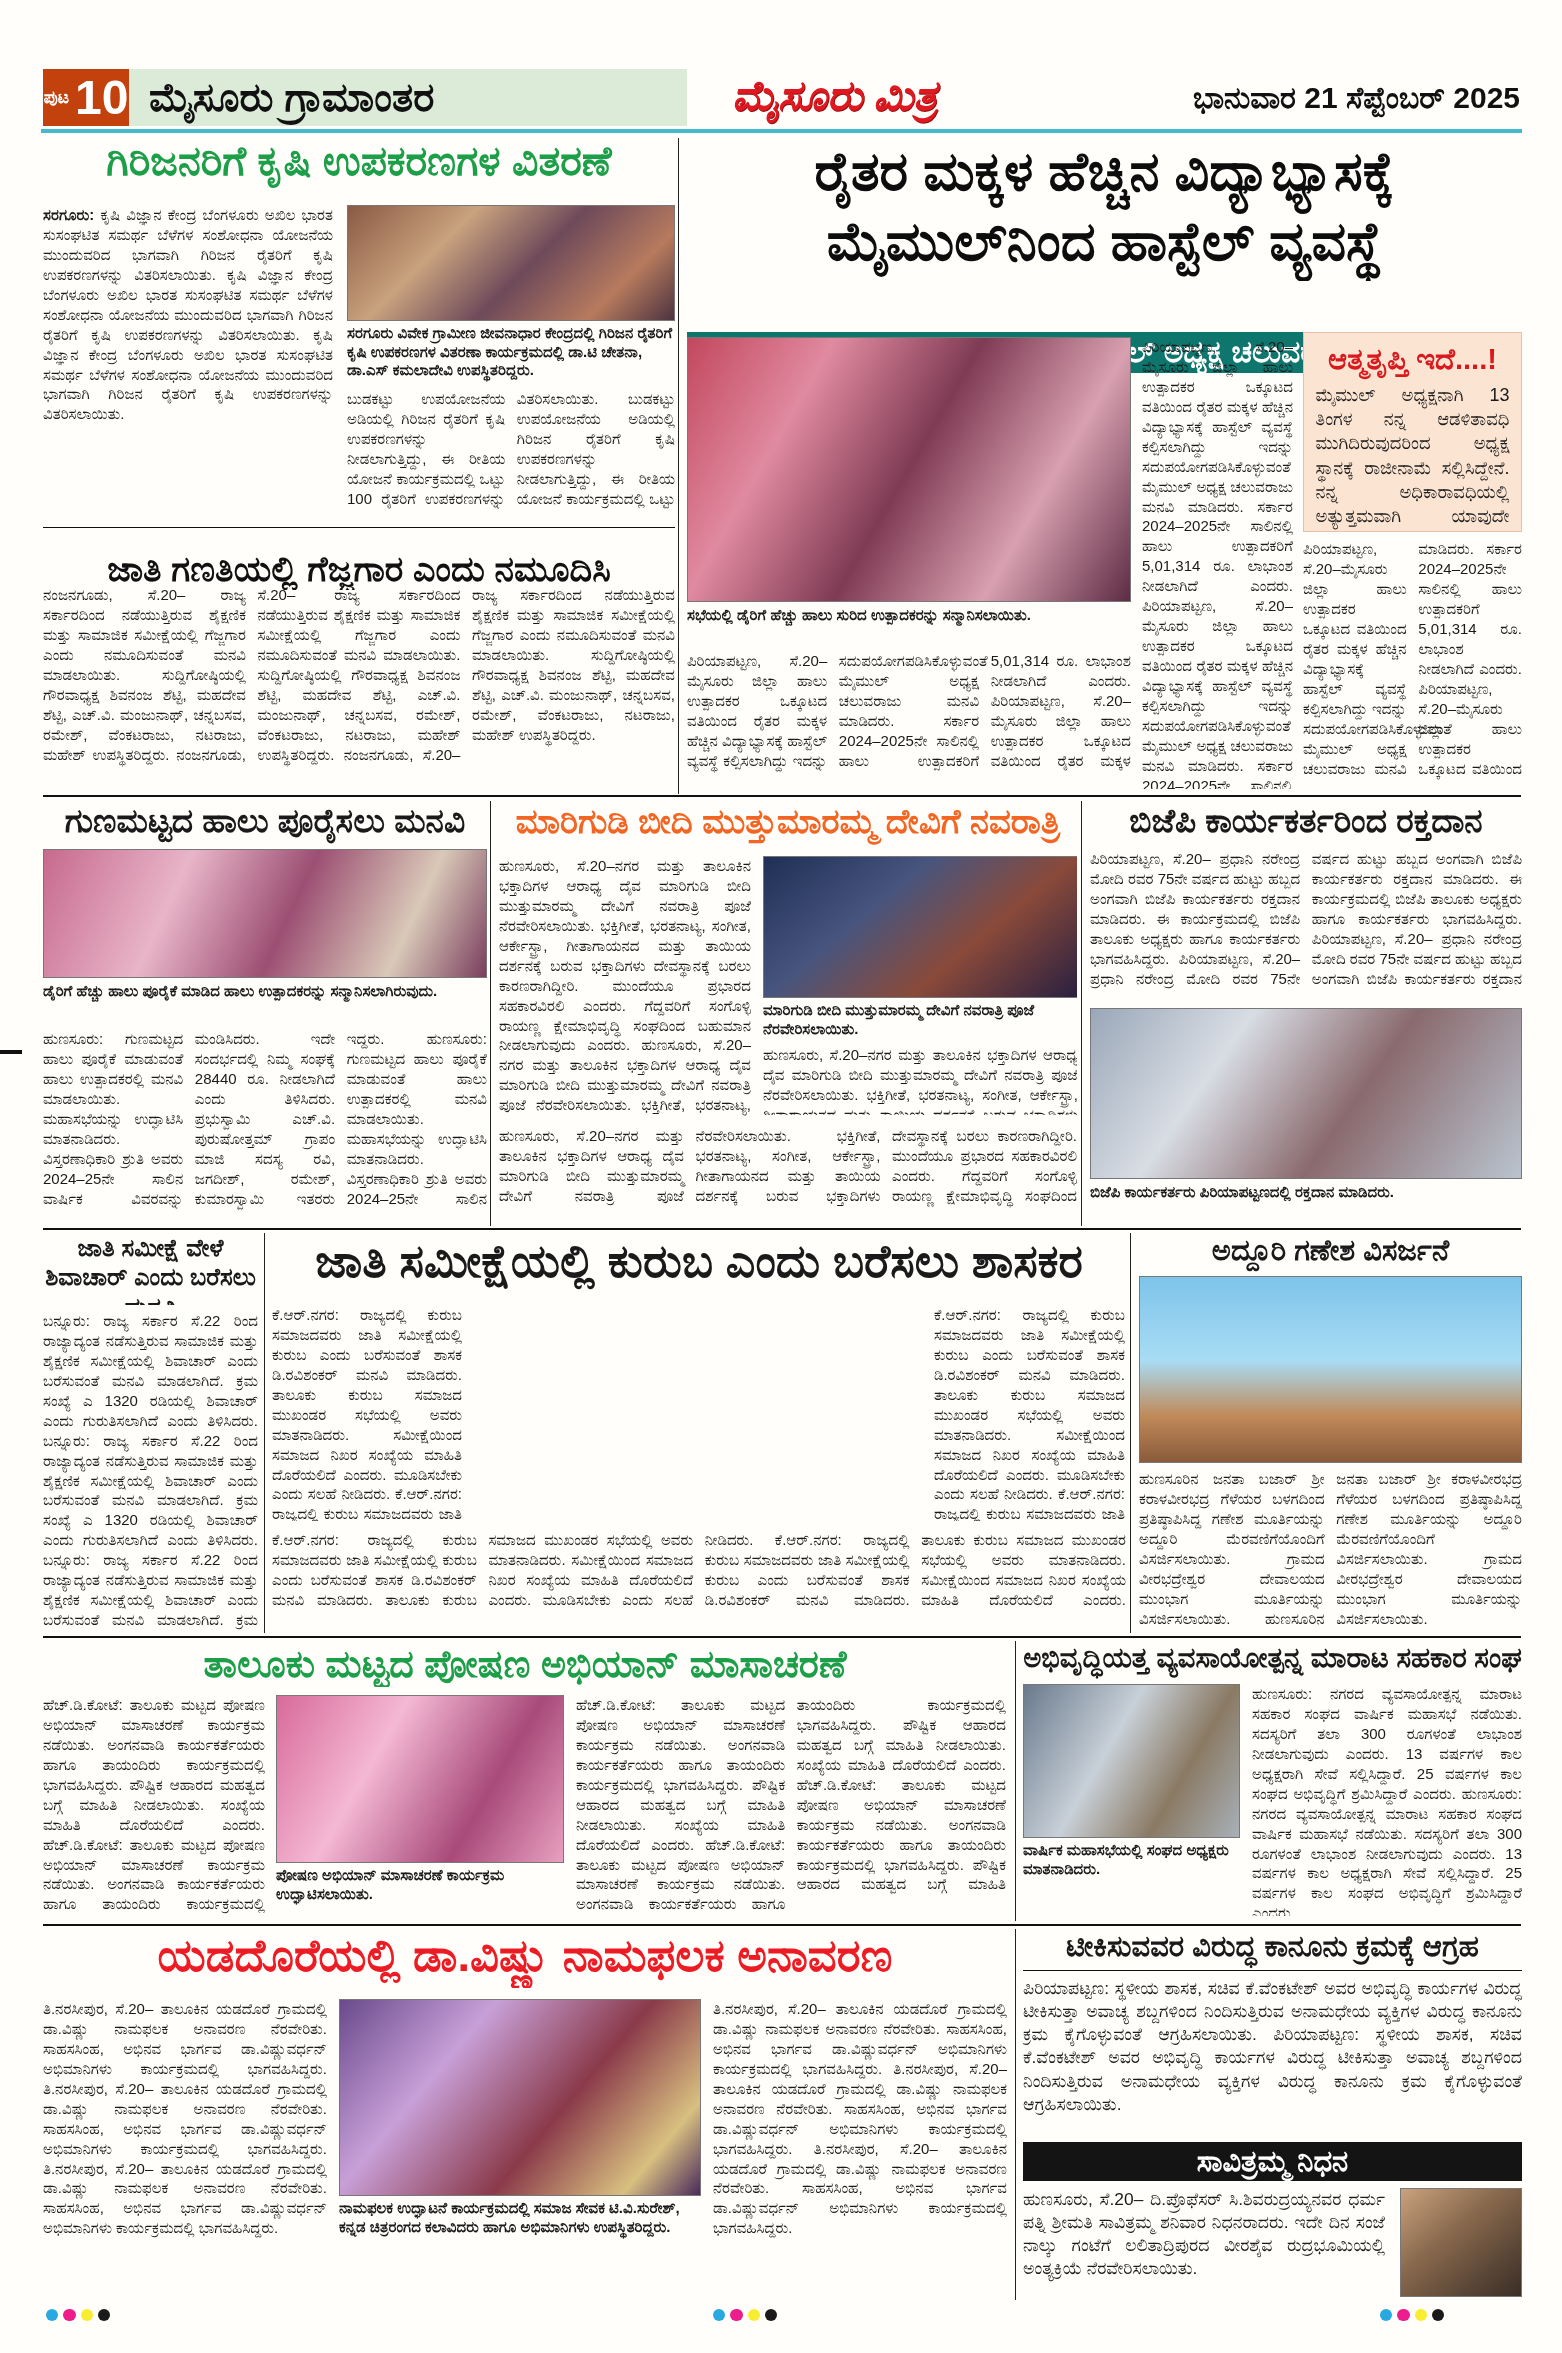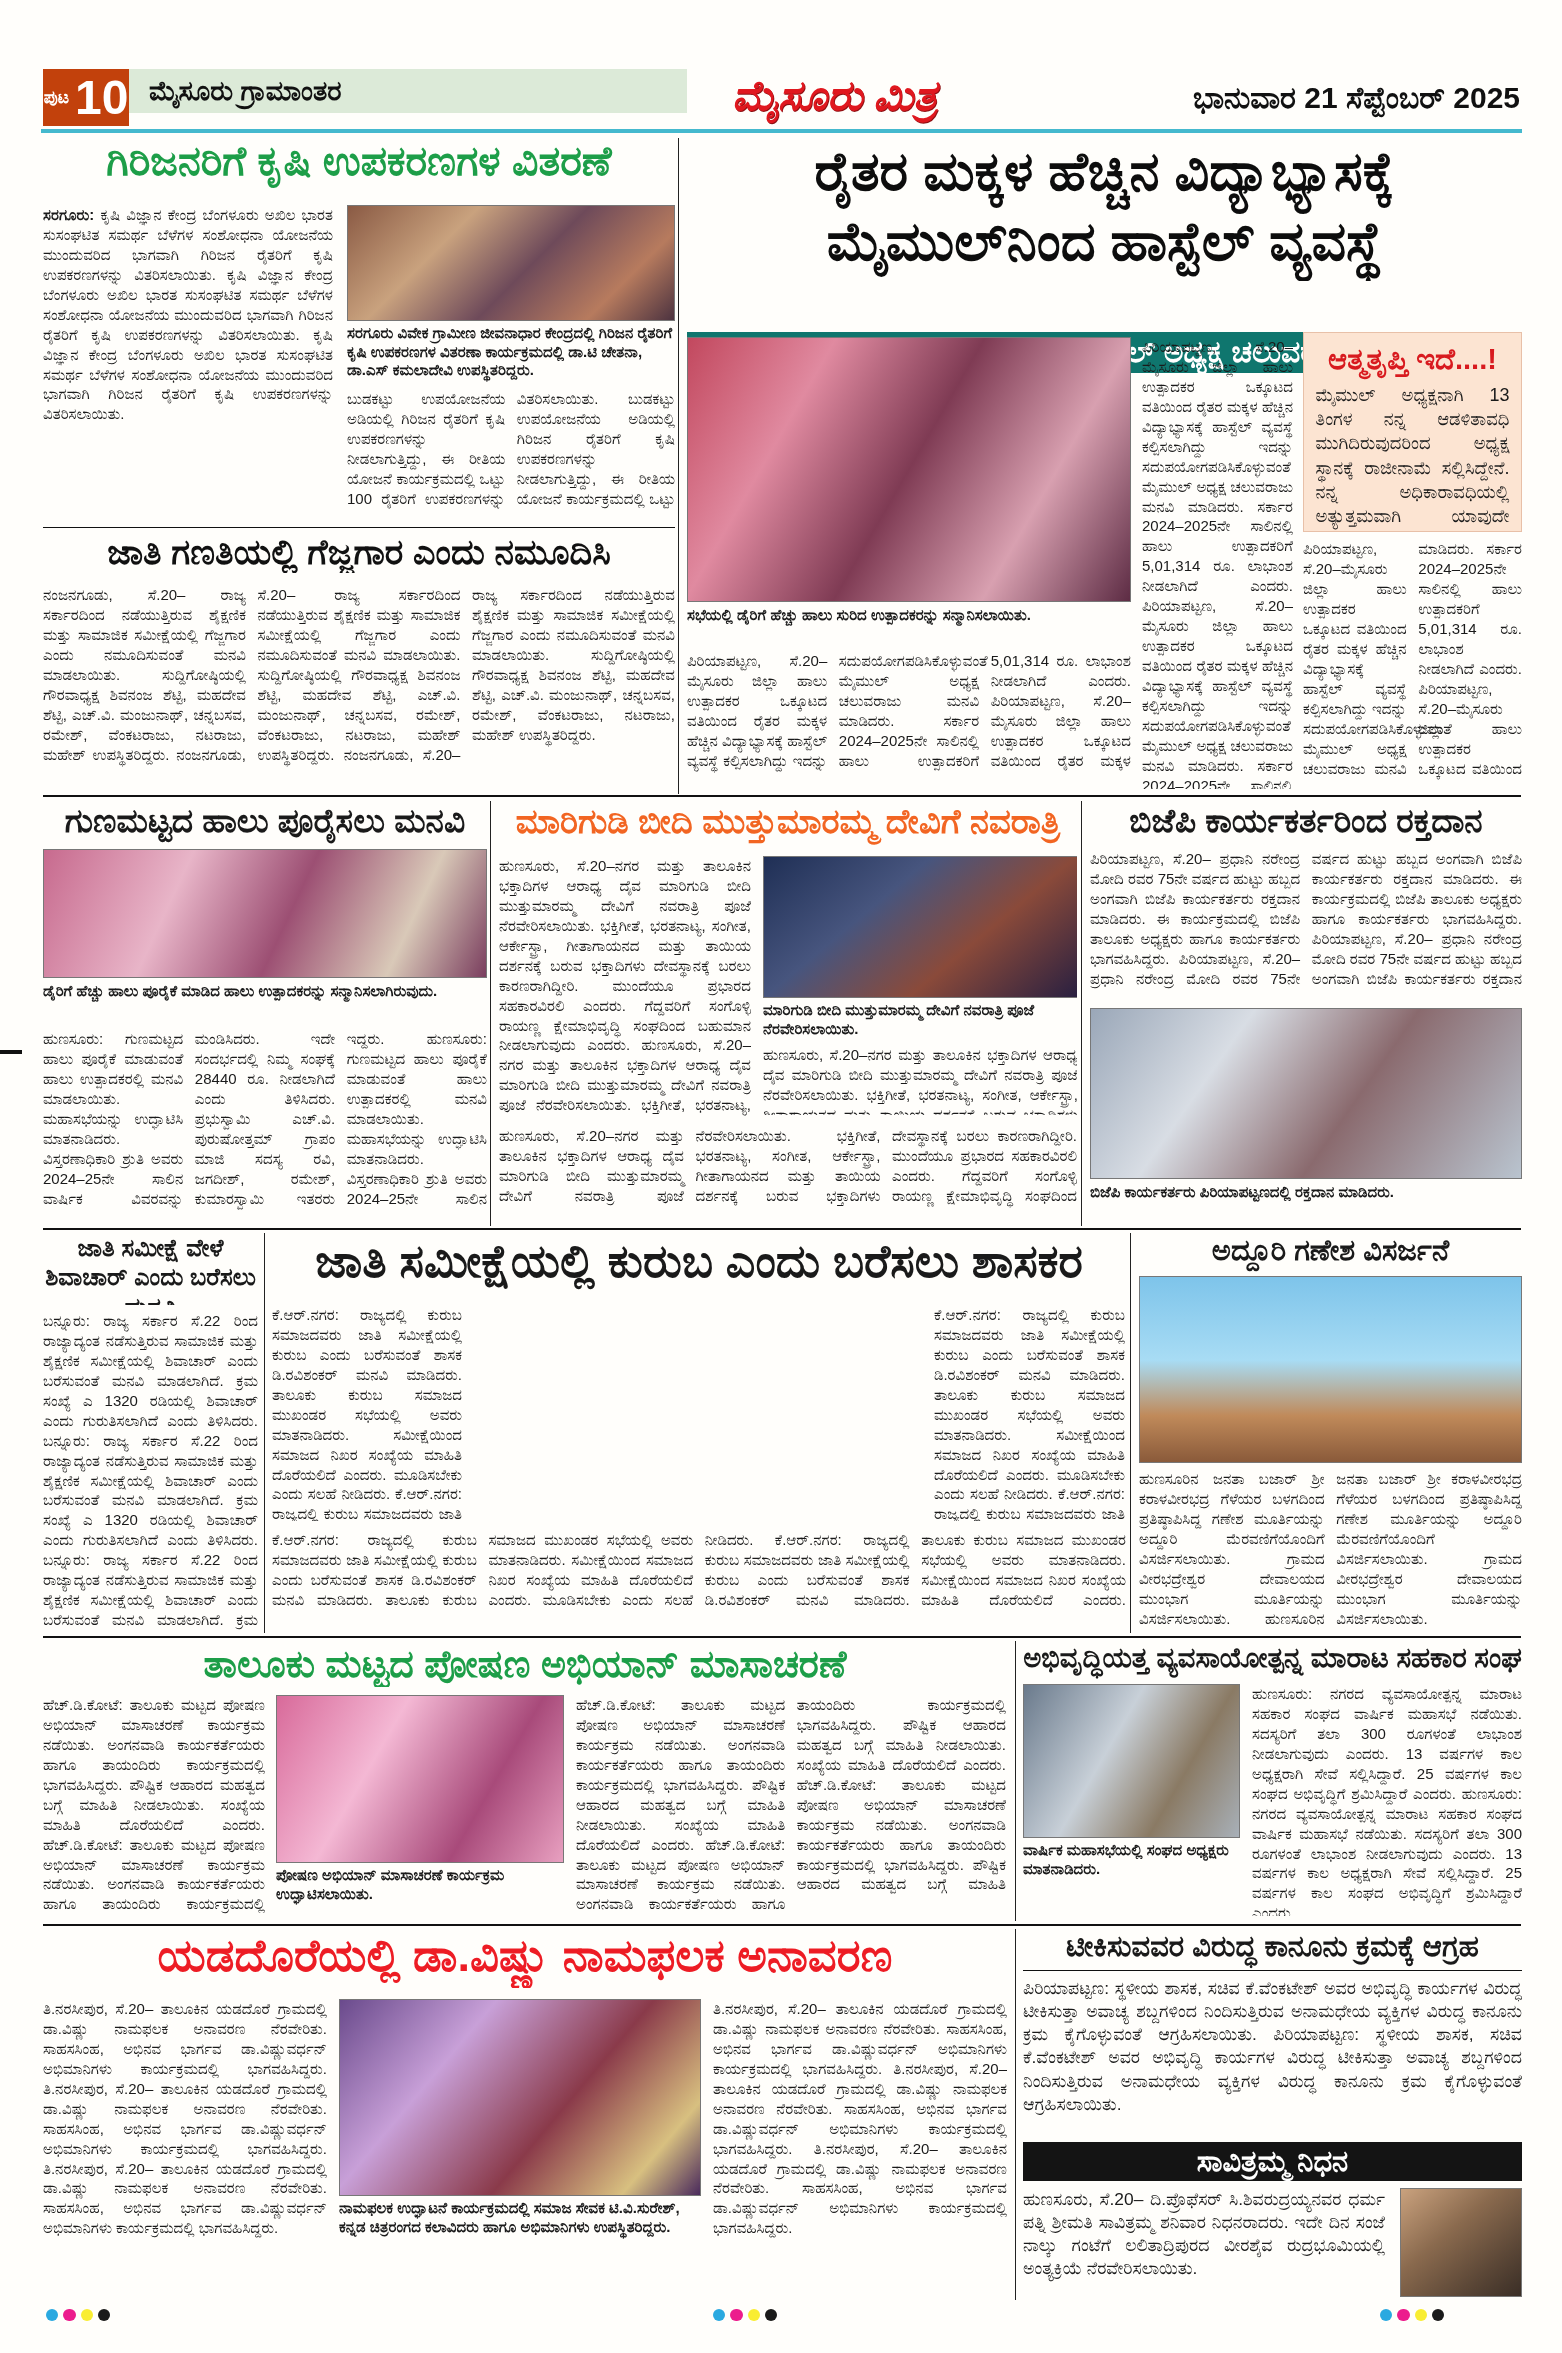--- a/index.html
+++ b/index.html
@@ -3,23 +3,23 @@
 <meta charset="utf-8">
 <style>
   html,body{margin:0;padding:0;background:#e9e9e9;}
   .page{position:relative;width:1562px;height:2354px;background:#fffefb;margin:0 auto;overflow:hidden;
         font-family:"Liberation Sans","DejaVu Sans",sans-serif;color:#1a1a1a;}
   
   .hdr-pagebox{position:absolute;left:43px;top:69px;width:86px;height:57px;background:#c2410c;color:#fff;
         display:flex;align-items:center;justify-content:center;gap:5.8px;}
   .hdr-pagebox .pl{font-size:17.4px;font-weight:bold;}
   .hdr-pagebox .pn{font-size:48px;font-weight:bold;line-height:1;}
-  .hdr-section{position:absolute;left:129px;top:69px;width:558px;height:44px;background:#dcead8;
+  .hdr-section{position:absolute;left:129px;top:69px;width:558px;height:57px;background:#dcead8;
         display:flex;align-items:center;padding-left:20px;box-sizing:border-box;
-        font-size:27px;font-weight:bold;color:#111;}
+        font-size:40px;font-weight:bold;color:#111;}
   .hdr-mast{position:absolute;left:732px;top:72px;width:319px;height:51px;
         font-family:"Liberation Serif","DejaVu Serif",serif;font-style:italic;font-weight:bold;
         font-size:42px;color:#e0181f;text-shadow:0.7px 0.7px 0 #8c0f12;}
   .hdr-date{position:absolute;right:42px;top:81px;width:406px;text-align:right;font-size:30px;font-weight:bold;color:#111;}
   .hdr-rule{position:absolute;left:41px;top:129px;width:1481px;height:4.3px;background:#45b9ce;}
   
   .art{position:absolute;overflow:hidden;box-sizing:border-box;}
   .hl{text-align:center;font-weight:bold;line-height:1.22;overflow:hidden;}
   .bd{font-size:15px;line-height:1.33;text-align:justify;overflow:hidden;}
   .bd b{font-weight:bold;}
@@ -70,21 +70,21 @@
     <div style="position:absolute;left:0;top:69px;width:290px;height:312px;" class="bd">
       <b>ಸರಗೂರು:</b>
       <span>ಕೃಷಿ ವಿಜ್ಞಾನ ಕೇಂದ್ರ ಬೆಂಗಳೂರು ಅಖಿಲ ಭಾರತ ಸುಸಂಘಟಿತ ಸಮರ್ಥ ಬೆಳೆಗಳ ಸಂಶೋಧನಾ ಯೋಜನೆಯ ಮುಂದುವರಿದ ಭಾಗವಾಗಿ ಗಿರಿಜನ ರೈತರಿಗೆ ಕೃಷಿ ಉಪಕರಣಗಳನ್ನು ವಿತರಿಸಲಾಯಿತು. ಕೃಷಿ ವಿಜ್ಞಾನ ಕೇಂದ್ರ ಬೆಂಗಳೂರು ಅಖಿಲ ಭಾರತ ಸುಸಂಘಟಿತ ಸಮರ್ಥ ಬೆಳೆಗಳ ಸಂಶೋಧನಾ ಯೋಜನೆಯ ಮುಂದುವರಿದ ಭಾಗವಾಗಿ ಗಿರಿಜನ ರೈತರಿಗೆ ಕೃಷಿ ಉಪಕರಣಗಳನ್ನು ವಿತರಿಸಲಾಯಿತು. ಕೃಷಿ ವಿಜ್ಞಾನ ಕೇಂದ್ರ ಬೆಂಗಳೂರು ಅಖಿಲ ಭಾರತ ಸುಸಂಘಟಿತ ಸಮರ್ಥ ಬೆಳೆಗಳ ಸಂಶೋಧನಾ ಯೋಜನೆಯ ಮುಂದುವರಿದ ಭಾಗವಾಗಿ ಗಿರಿಜನ ರೈತರಿಗೆ ಕೃಷಿ ಉಪಕರಣಗಳನ್ನು ವಿತರಿಸಲಾಯಿತು.</span>
     </div>
     <div style="position:absolute;left:304px;top:69px;width:328px;">
       <div class="ph ph-crowd" style="width:328px;height:116px;"></div>
       <div class="cap" style="margin-top:2.9px;height:61px;">ಸರಗೂರು ವಿವೇಕ ಗ್ರಾಮೀಣ ಜೀವನಾಧಾರ ಕೇಂದ್ರದಲ್ಲಿ ಗಿರಿಜನ ರೈತರಿಗೆ ಕೃಷಿ ಉಪಕರಣಗಳ ವಿತರಣಾ ಕಾರ್ಯಕ್ರಮದಲ್ಲಿ ಡಾ.ಟಿ ಚೇತನಾ, ಡಾ.ಎಸ್ ಕಮಲಾದೇವಿ ಉಪಸ್ಥಿತರಿದ್ದರು.</div>
       <div class="bd cols2" style="height:123px;margin-top:4.3px;">ಬುಡಕಟ್ಟು ಉಪಯೋಜನೆಯ ಅಡಿಯಲ್ಲಿ ಗಿರಿಜನ ರೈತರಿಗೆ ಕೃಷಿ ಉಪಕರಣಗಳನ್ನು ನೀಡಲಾಗುತ್ತಿದ್ದು, ಈ ರೀತಿಯ ಯೋಜನೆ ಕಾರ್ಯಕ್ರಮದಲ್ಲಿ ಒಟ್ಟು 100 ರೈತರಿಗೆ ಉಪಕರಣಗಳನ್ನು ವಿತರಿಸಲಾಯಿತು. ಬುಡಕಟ್ಟು ಉಪಯೋಜನೆಯ ಅಡಿಯಲ್ಲಿ ಗಿರಿಜನ ರೈತರಿಗೆ ಕೃಷಿ ಉಪಕರಣಗಳನ್ನು ನೀಡಲಾಗುತ್ತಿದ್ದು, ಈ ರೀತಿಯ ಯೋಜನೆ ಕಾರ್ಯಕ್ರಮದಲ್ಲಿ ಒಟ್ಟು 100 ರೈತರಿಗೆ ಉಪಕರಣಗಳನ್ನು ವಿತರಿಸಲಾಯಿತು.</div>
     </div>
 
-    <div class="hl" style="position:absolute;left:0;top:391px;width:632px;font-size:35px;color:#111;border-top:1.4px solid #111;padding-top:3px;height:42px;">ಜಾತಿ ಗಣತಿಯಲ್ಲಿ ಗೆಜ್ಜಗಾರ ಎಂದು ನಮೂದಿಸಿ</div>
+    <div class="hl" style="position:absolute;left:0;top:391px;width:632px;font-size:35px;color:#111;border-top:1.4px solid #111;padding-top:20px;height:42px;">ಜಾತಿ ಗಣತಿಯಲ್ಲಿ ಗೆಜ್ಜಗಾರ ಎಂದು ನಮೂದಿಸಿ</div>
     <div class="bd cols3" style="position:absolute;left:0;top:449px;width:632px;height:204px;">ನಂಜನಗೂಡು, ಸೆ.20– ರಾಜ್ಯ ಸರ್ಕಾರದಿಂದ ನಡೆಯುತ್ತಿರುವ ಶೈಕ್ಷಣಿಕ ಮತ್ತು ಸಾಮಾಜಿಕ ಸಮೀಕ್ಷೆಯಲ್ಲಿ ಗೆಜ್ಜಗಾರ ಎಂದು ನಮೂದಿಸುವಂತೆ ಮನವಿ ಮಾಡಲಾಯಿತು. ಸುದ್ದಿಗೋಷ್ಠಿಯಲ್ಲಿ ಗೌರವಾಧ್ಯಕ್ಷ ಶಿವನಂಜ ಶೆಟ್ಟಿ, ಮಹದೇವ ಶೆಟ್ಟಿ, ಎಚ್.ವಿ. ಮಂಜುನಾಥ್, ಚನ್ನಬಸವ, ರಮೇಶ್, ವೆಂಕಟರಾಜು, ನಟರಾಜು, ಮಹೇಶ್ ಉಪಸ್ಥಿತರಿದ್ದರು. ನಂಜನಗೂಡು, ಸೆ.20– ರಾಜ್ಯ ಸರ್ಕಾರದಿಂದ ನಡೆಯುತ್ತಿರುವ ಶೈಕ್ಷಣಿಕ ಮತ್ತು ಸಾಮಾಜಿಕ ಸಮೀಕ್ಷೆಯಲ್ಲಿ ಗೆಜ್ಜಗಾರ ಎಂದು ನಮೂದಿಸುವಂತೆ ಮನವಿ ಮಾಡಲಾಯಿತು. ಸುದ್ದಿಗೋಷ್ಠಿಯಲ್ಲಿ ಗೌರವಾಧ್ಯಕ್ಷ ಶಿವನಂಜ ಶೆಟ್ಟಿ, ಮಹದೇವ ಶೆಟ್ಟಿ, ಎಚ್.ವಿ. ಮಂಜುನಾಥ್, ಚನ್ನಬಸವ, ರಮೇಶ್, ವೆಂಕಟರಾಜು, ನಟರಾಜು, ಮಹೇಶ್ ಉಪಸ್ಥಿತರಿದ್ದರು. ನಂಜನಗೂಡು, ಸೆ.20– ರಾಜ್ಯ ಸರ್ಕಾರದಿಂದ ನಡೆಯುತ್ತಿರುವ ಶೈಕ್ಷಣಿಕ ಮತ್ತು ಸಾಮಾಜಿಕ ಸಮೀಕ್ಷೆಯಲ್ಲಿ ಗೆಜ್ಜಗಾರ ಎಂದು ನಮೂದಿಸುವಂತೆ ಮನವಿ ಮಾಡಲಾಯಿತು. ಸುದ್ದಿಗೋಷ್ಠಿಯಲ್ಲಿ ಗೌರವಾಧ್ಯಕ್ಷ ಶಿವನಂಜ ಶೆಟ್ಟಿ, ಮಹದೇವ ಶೆಟ್ಟಿ, ಎಚ್.ವಿ. ಮಂಜುನಾಥ್, ಚನ್ನಬಸವ, ರಮೇಶ್, ವೆಂಕಟರಾಜು, ನಟರಾಜು, ಮಹೇಶ್ ಉಪಸ್ಥಿತರಿದ್ದರು.</div>
   </div>
 
   <div class="vrule" style="left:678px;top:138px;height:656px;"></div>
 
   <div class="art" style="left:687px;top:136px;width:835px;height:657px;">
     <div class="hl" style="font-size:54px;color:#0d0d0d;height:145px;line-height:1.3;">
       <div>ರೈತರ ಮಕ್ಕಳ ಹೆಚ್ಚಿನ ವಿದ್ಯಾಭ್ಯಾಸಕ್ಕೆ</div>
       <div>ಮೈಮುಲ್‌ನಿಂದ ಹಾಸ್ಟೆಲ್ ವ್ಯವಸ್ಥೆ</div>
     </div>

